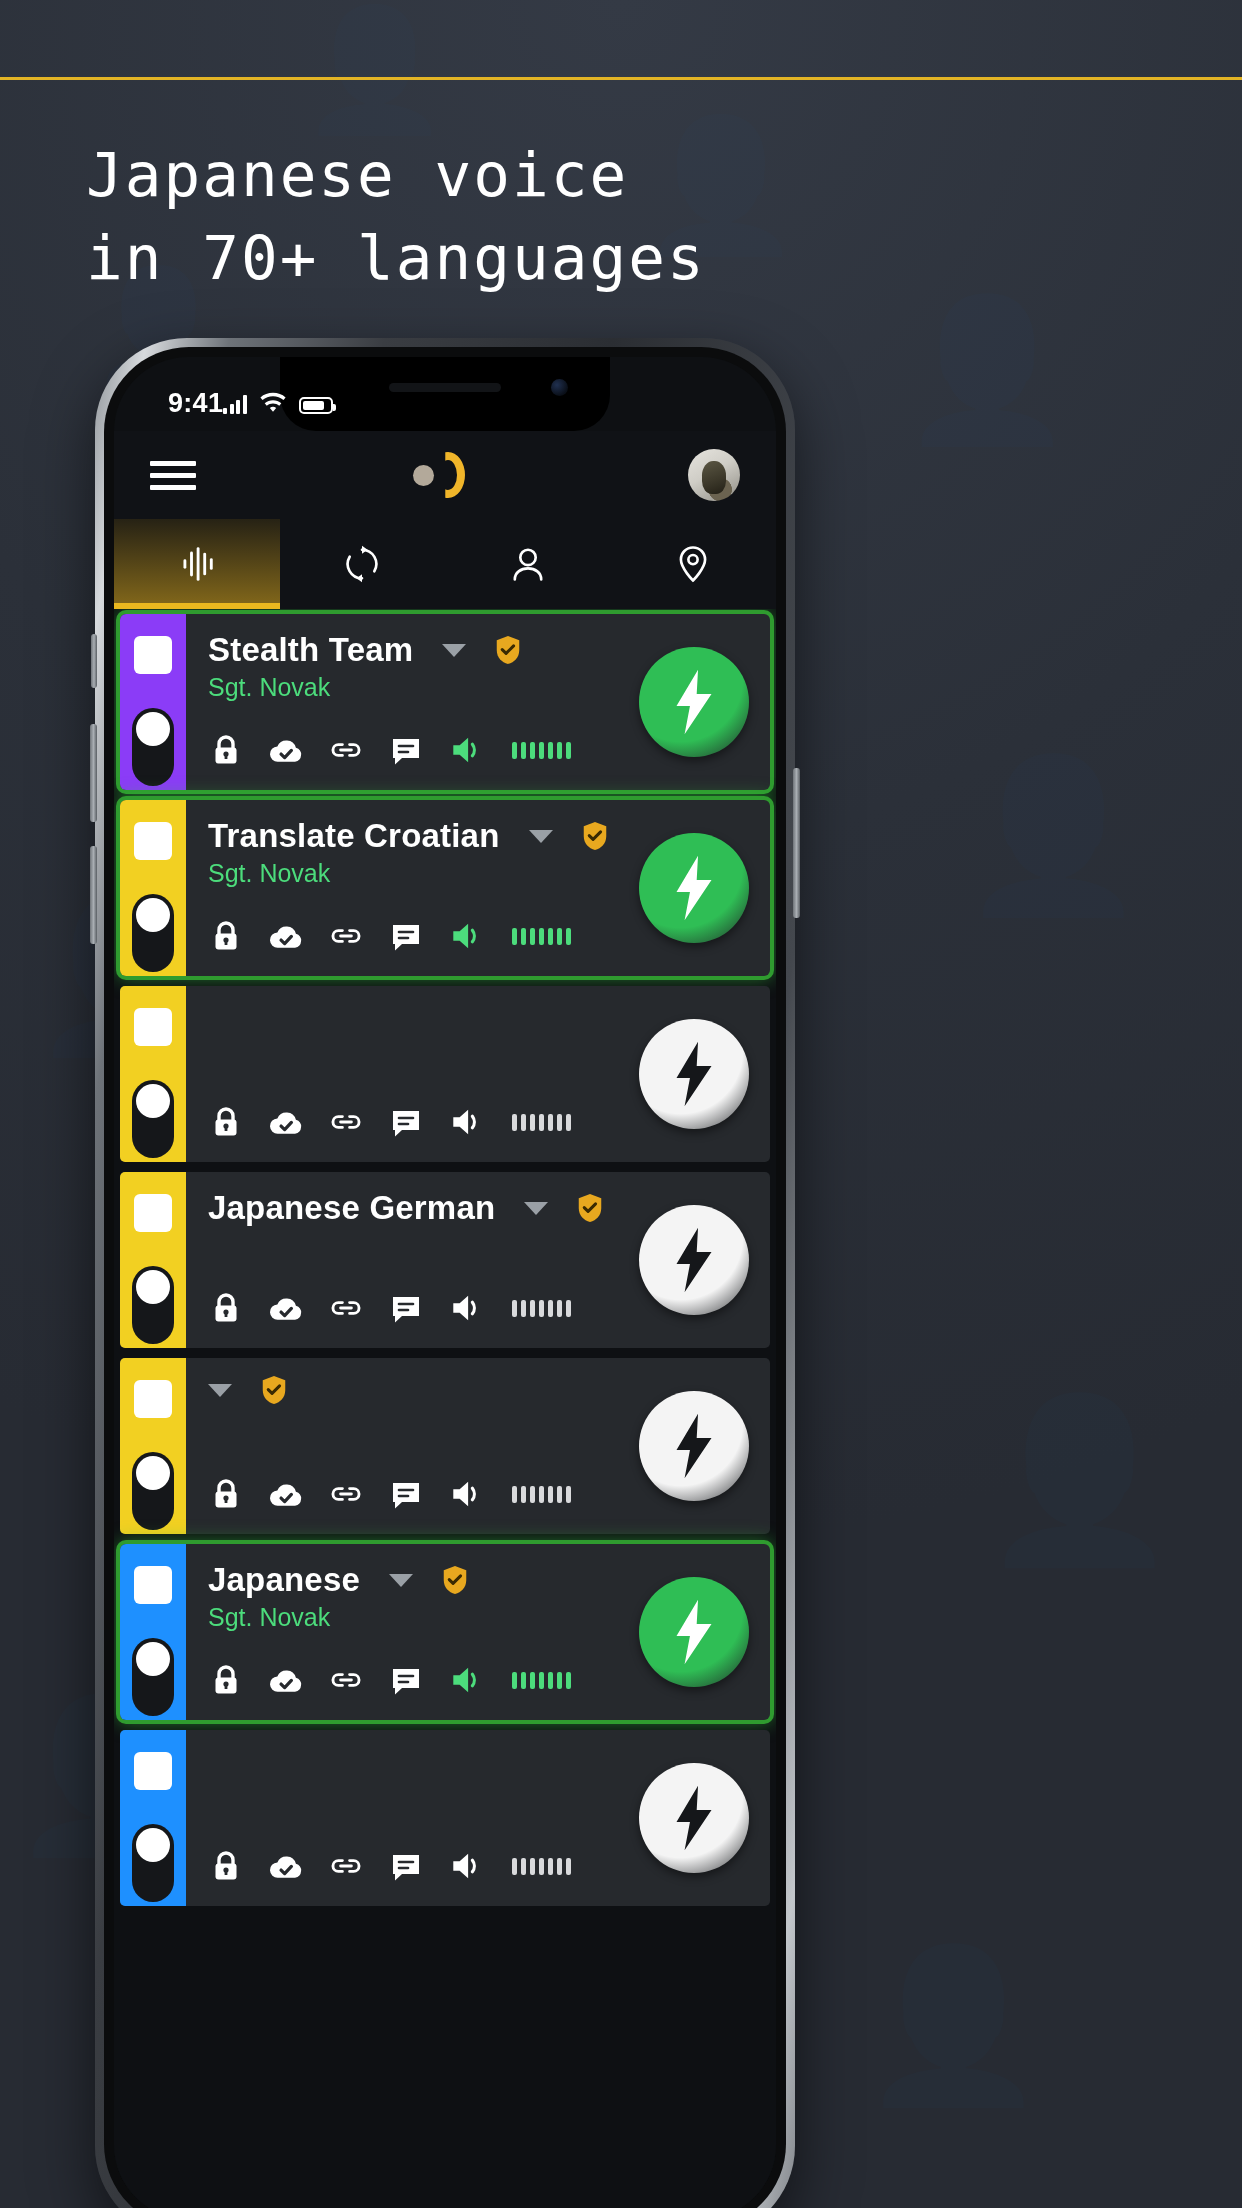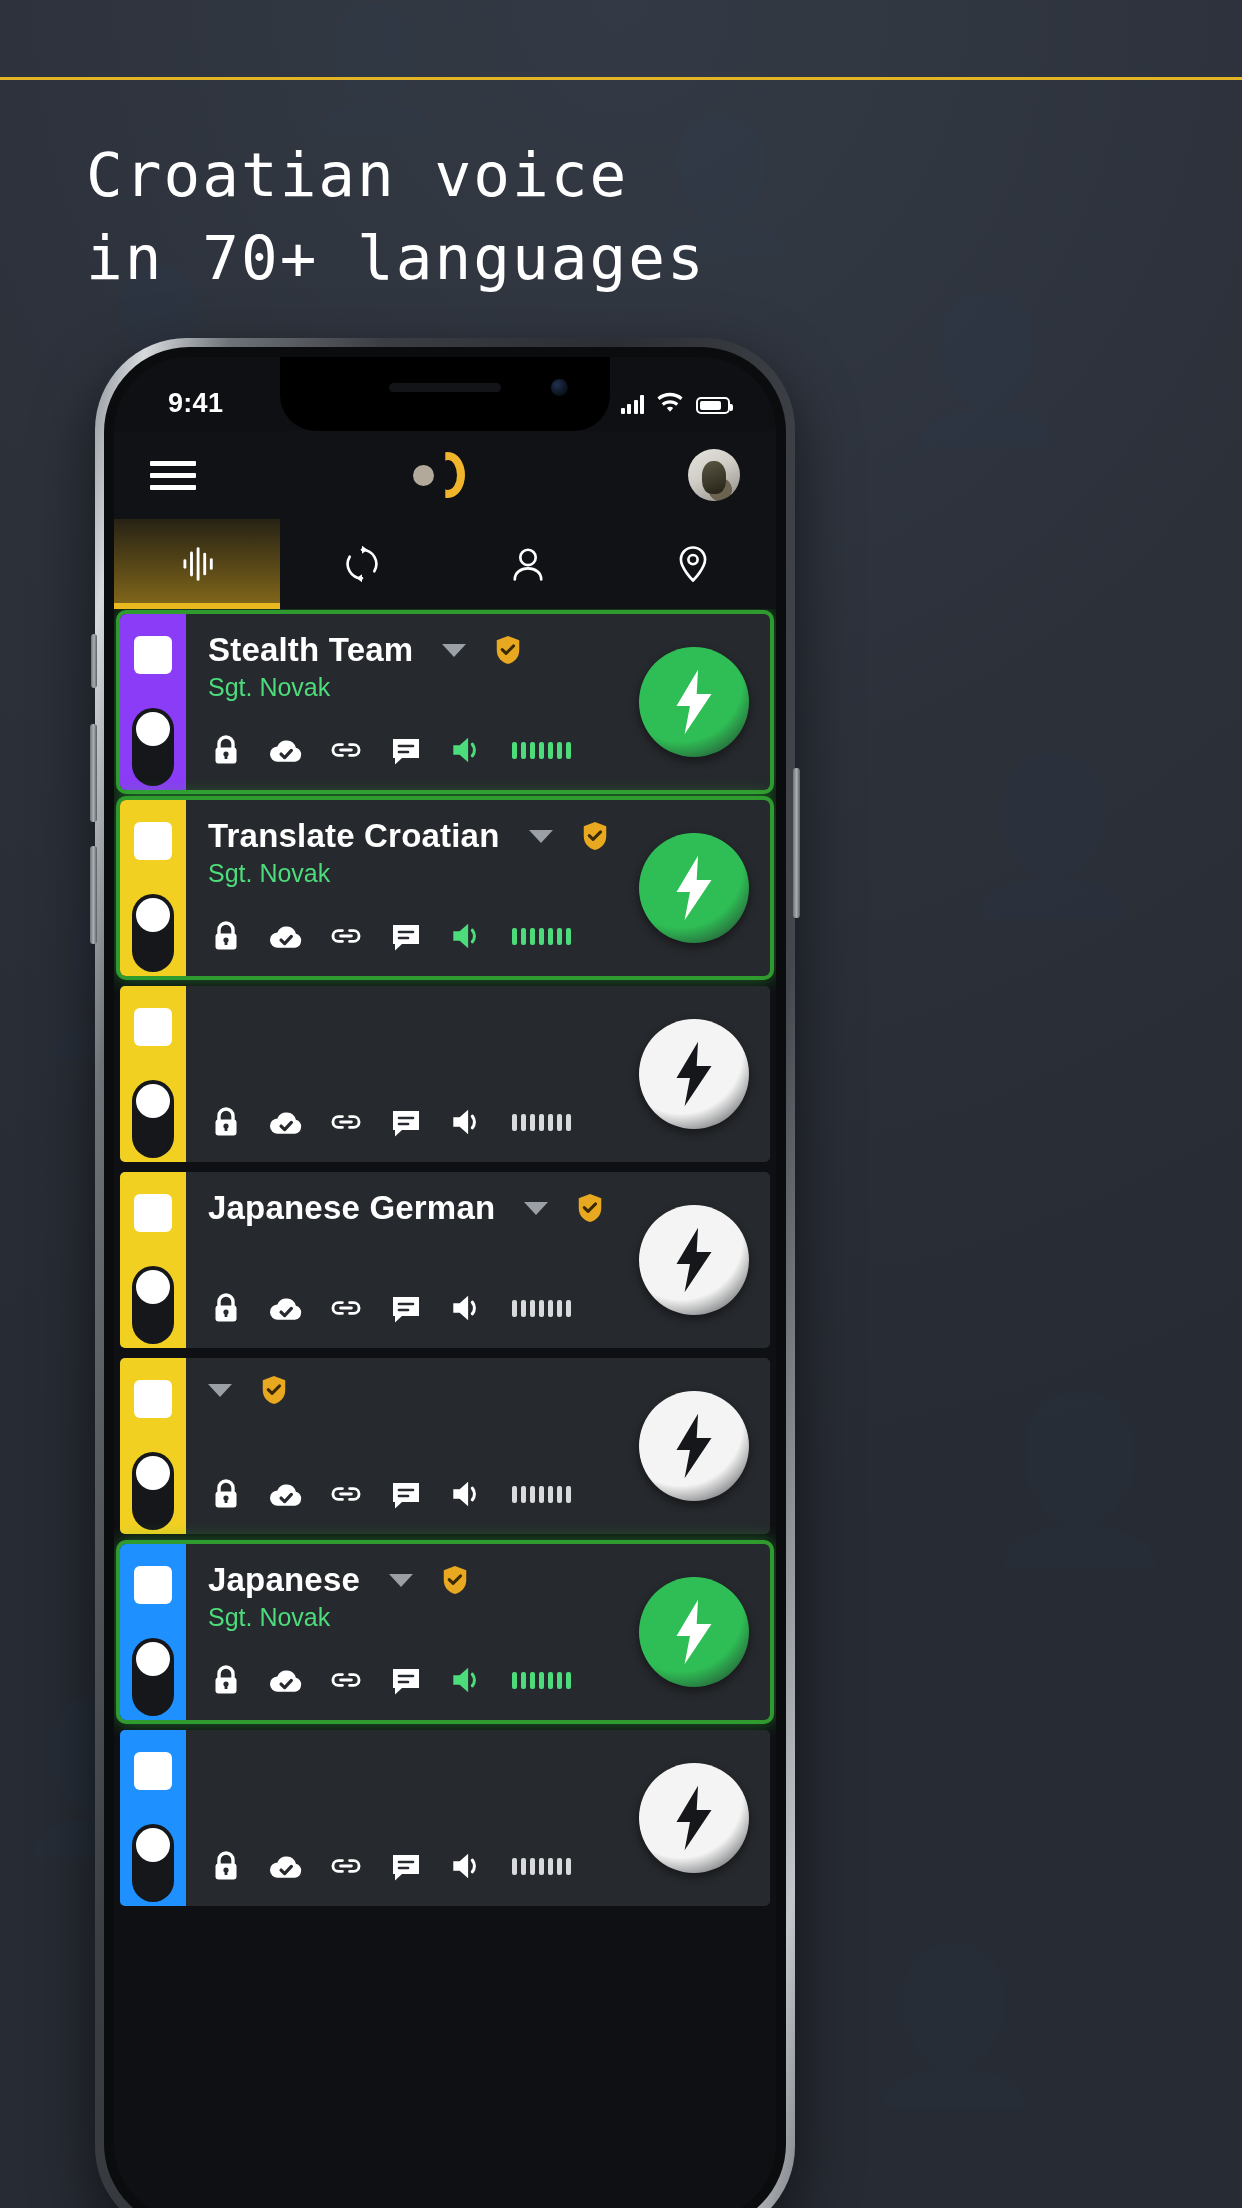--- a/index.html
+++ b/index.html
@@ -73,21 +73,21 @@
   
   .side-btn{ position:absolute; background:linear-gradient(90deg,#6f7479,#a9aeb3,#5a5f64); border-radius:3px;}
   #btn-mute{ left:-4px; top:296px; width:6px; height:54px;}
   #btn-vup { left:-5px; top:386px; width:7px; height:98px;}
   #btn-vdn { left:-5px; top:508px; width:7px; height:98px;}
   #btn-pwr { right:-5px; top:430px; width:7px; height:150px;}
 
   
   #statusbar{
     position:absolute; left:0; right:0; top:0; height:74px;
-    display:flex; align-items:center; justify-content:space-between;
+    display:flex; align-items:center; justify-content:flex-start;
     padding:18px 46px 0 54px; z-index:7; color:#fff;
   }
   #clock{ font-size:27px; font-weight:700; letter-spacing:.3px;}
   #status-icons{ display:flex; align-items:flex-end; gap:11px;}
   .sig-bars{ display:flex; align-items:flex-end; gap:2.5px; height:19px;}
   .sig-bars i{ display:block; width:4px; background:#fff; border-radius:1px;}
   .sig-bars i:nth-child(1){height:6px;} .sig-bars i:nth-child(2){height:10px;}
   .sig-bars i:nth-child(3){height:14px;} .sig-bars i:nth-child(4){height:19px;}
   #battery{
     width:34px; height:17px; border:2px solid #fff; border-radius:5px;
@@ -217,21 +217,21 @@
 <div class="wm" style="left:90px;top:270px;font-size:110px;">👤</div>
 <div class="wm" style="left:900px;top:300px;font-size:140px;">👤</div>
 <div class="wm" style="left:960px;top:760px;font-size:150px;">👤</div>
 <div class="wm" style="left:30px;top:900px;font-size:150px;">👤</div>
 <div class="wm" style="left:980px;top:1400px;font-size:160px;">👤</div>
 <div class="wm" style="left:10px;top:1700px;font-size:150px;">👤</div>
 <div class="wm" style="left:860px;top:1950px;font-size:150px;">👤</div>
 
 <div id="top-rule"></div>
 
-<div id="headline"><span>Croatian voice</span>
+<div id="headline"><span>Japanese voice</span>
 <span>in 70+ languages</span></div>
 
 <div id="phone">
   <div id="phone-frame"></div>
   <div class="side-btn" id="btn-mute"></div>
   <div class="side-btn" id="btn-vup"></div>
   <div class="side-btn" id="btn-vdn"></div>
   <div class="side-btn" id="btn-pwr"></div>
   <div id="phone-frame-inner"></div>
 

